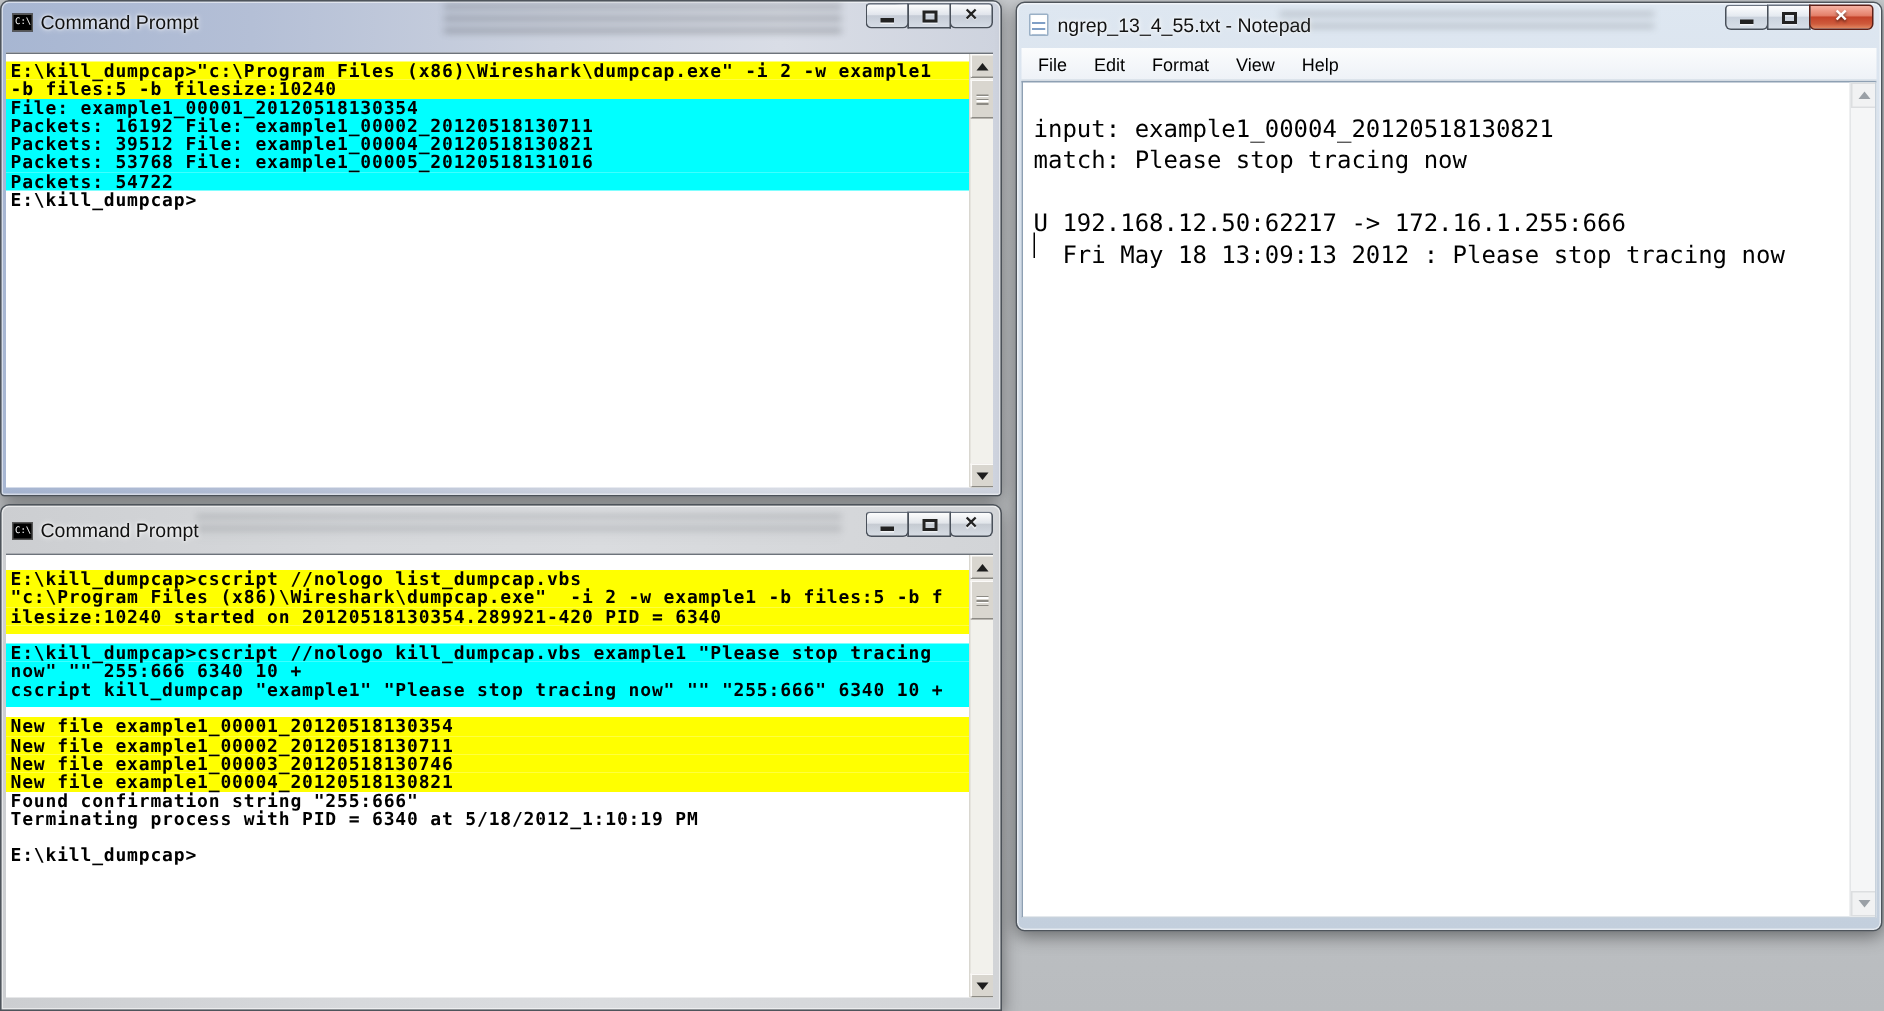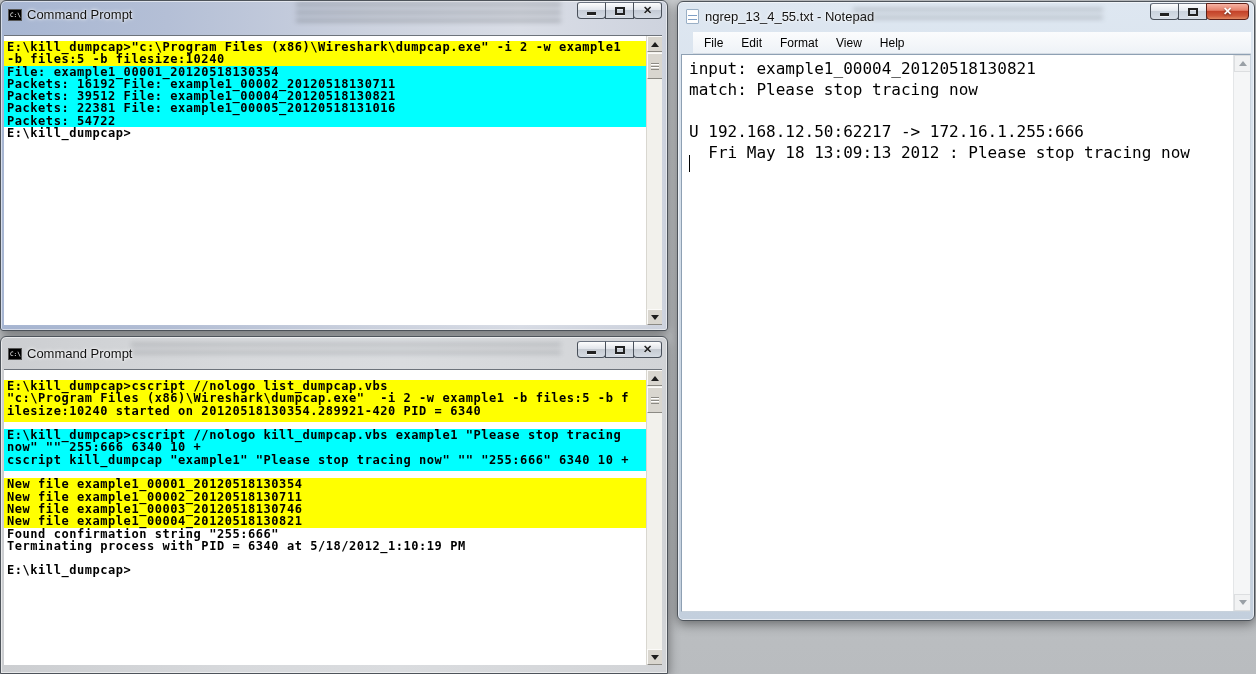--- a/index.html
+++ b/index.html
@@ -116,33 +116,33 @@
     background:
       linear-gradient(#fff,#fff) ,
       #fff;
     border:1px solid #9ab0c6; border-radius:1px;
     background-image:repeating-linear-gradient(180deg, transparent 0 3px, #7f9fc6 3px 4px);
     background-size:9px 12px; background-position:1px 2px; background-repeat:no-repeat;
     box-shadow:inset 0 0 0 1px #fdfdfd;
   }
 
   .menubar {
-    position:absolute; left:15px; right:3px; top:30px; height:22px;
+    position:absolute; left:3px; right:3px; top:30px; height:22px;
     background:linear-gradient(180deg,#fbfcfd,#eef2f7);
     border-bottom:1px solid #d4dbe3;
     display:flex; align-items:center; padding-left:2px;
   }
   .menu-item { font-size:12px; color:#000; padding:3px 9px; }
 
   .np-edit {
     position:absolute; left:3px; right:3px; top:52px; bottom:8px;
     background:#fff; border:1px solid #8ea0b3; border-bottom-color:#c8d2dc; border-right-color:#c8d2dc;
     overflow:hidden;
   }
-  .np-lines { padding:3px 0 0 7px; margin-right:17px; }
+  .np-lines { padding:20px 0 0 7px; margin-right:17px; }
   .np-line {
     font-family:"DejaVu Sans Mono", monospace;
     font-size:16px; line-height:21px; min-height:21px; white-space:pre; color:#000;
   }
   .caret { position:absolute; left:7px; top:100px; width:1px; height:17px; background:#000; }
 
   .sb.light { width:17px; background:#f5f6f7; border-left:1px solid #e4e6e8; }
   .sb.light .sb-btn { width:17px; height:17px; background:#f1f2f3; border:1px solid #dcdee0; }
   .sb.light .tri-up   { border-bottom-color:#9aa0a6; }
   .sb.light .tri-down { border-top-color:#9aa0a6; }
@@ -172,21 +172,21 @@
     </div>
   </div>
   <div class="console">
     <div class="clines">
 
     <div class="cline hl-y">E:\kill_dumpcap&gt;"c:\Program Files (x86)\Wireshark\dumpcap.exe" -i 2 -w example1</div>
         <div class="cline hl-y">-b files:5 -b filesize:10240</div>
         <div class="cline hl-c">File: example1_00001_20120518130354</div>
         <div class="cline hl-c">Packets: 16192 File: example1_00002_20120518130711</div>
         <div class="cline hl-c">Packets: 39512 File: example1_00004_20120518130821</div>
-        <div class="cline hl-c">Packets: 22381 File: example1_00005_20120518131016</div>
+        <div class="cline hl-c">Packets: 53768 File: example1_00005_20120518131016</div>
         <div class="cline hl-c">Packets: 54722</div>
         <div class="cline">E:\kill_dumpcap&gt;</div>
       </div>
     <div class="sb">
       <div class="sb-btn up">
           <span class="tri tri-up"></span>
         </div>
       <div class="sb-thumb">
           <span class="grip"></span>
         </div>

